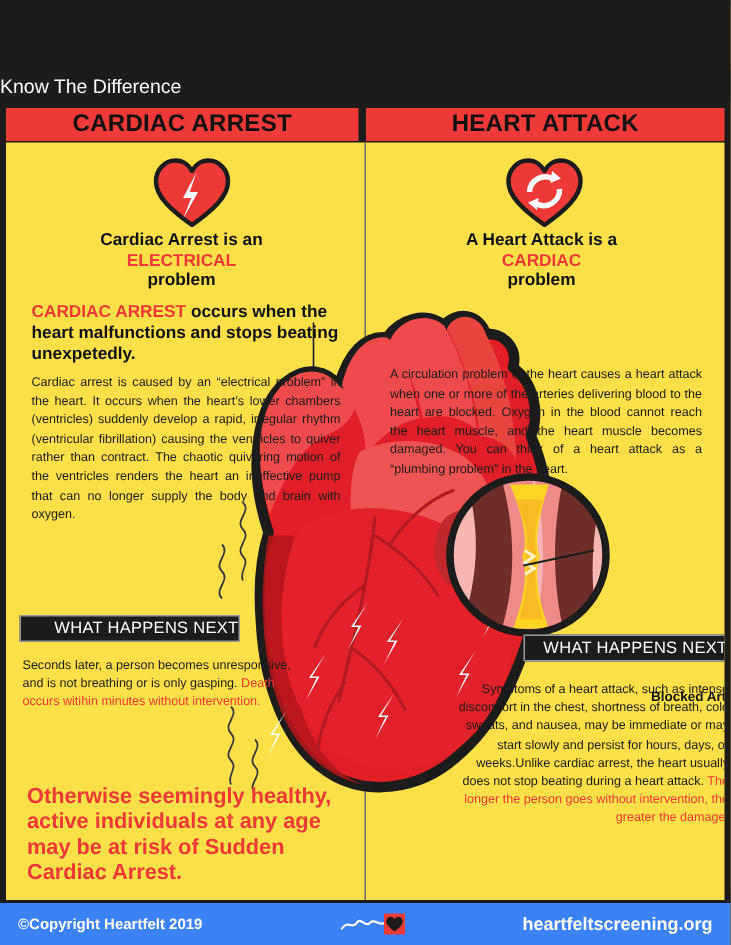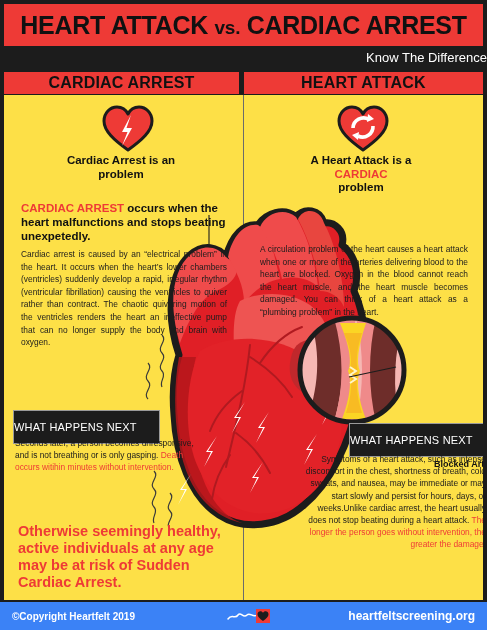--- a/index.html
+++ b/index.html
@@ -24,21 +24,21 @@
   .title-bar .title {
     font-size:25px; font-weight:bold; color:#111;
     letter-spacing:-0.3px; white-space:nowrap;
     font-family:"Liberation Sans", sans-serif;
   }
   .title .vs { font-size:19px; }
 
   .tagline-bar {
     position:absolute; left:0px; top:46px; width:487px; height:22px;
     background:#1c1c1c;
-    display:flex; align-items:center; justify-content:flex-end;
+    display:flex; align-items:center; justify-content:flex-start;
   }
   .tagline-bar .tagline {
     color:#fff; font-size:13px; font-weight:normal;
   }
 
   
   .col-head {
     position:absolute; top:72px; height:22px;
     background:#ee3a36;
     display:flex; align-items:center; justify-content:center;
@@ -87,23 +87,23 @@
   
   .body-para {
     position:absolute; font-size:8.4px; color:#1c1c1c; line-height:12.6px;
     text-align:justify;
   }
   .body-para.left  { left:17px;  top:153px; width:206px; }
   .body-para.right { left:256px; top:148px; width:208px; }
 
   
   .whn {
-    position:absolute; height:34px;
+    position:absolute; height:18px;
     background:#1c1c1c; border:1px solid #9a9a9a;
-    display:flex; align-items:center; justify-content:flex-start;
+    display:flex; align-items:center; justify-content:flex-end;
   }
   .whn .whn-label {
     color:#ffffff; font-size:11px; letter-spacing:0.2px;
   }
   .whn.left  { left:9px;   top:315px; width:147px; }
   .whn.right { left:345px; top:328px; width:137px; }
 
   
   .next-para {
     position:absolute; font-size:8.4px; color:#1c1c1c; line-height:12.2px;
@@ -149,23 +149,20 @@
 </head>
 <body>
 
 <div class="poster">
 
   <div class="edge-top"></div>
   <div class="edge-left"></div>
   <div class="edge-right"></div>
   <div class="edge-bottom"></div>
 
-  <div class="title-bar">
-    <div class="title"><span>HEART ATTACK </span><span class="vs">vs.</span><span> CARDIAC ARREST</span></div>
-  </div>
 
   <div class="tagline-bar">
     <div class="tagline">Know The Difference</div>
   </div>
 
   <div class="col-head left">
     <span class="label">CARDIAC ARREST</span>
   </div>
   <div class="col-head right">
     <span class="label">HEART ATTACK</span>
@@ -273,20 +270,21 @@
 
     <div class="icon-wrap left">
       <svg viewBox="0 0 56 50" width="56" height="50">
         <path d="M28 47 C14 37 4 28 4 18 C4 10 10 4 17 4 C22 4 26 7 28 11 C30 7 34 4 39 4 C46 4 52 10 52 18 C52 28 42 37 28 47 Z" fill="#ee3a36" stroke="#1c1c1c" stroke-width="3" stroke-linejoin="round"></path>
         <path d="M31 12 l-9 17 l5.5 0 l-5.5 14 l10 -18 l-5.5 0 Z" fill="#ffffff"></path>
       </svg>
     </div>
 
     <div class="sub left">
       <span class="blk">Cardiac Arrest is an</span>
+      <span class="red">ELECTRICAL</span>
       <span class="blk">problem</span>
     </div>
 
     <div class="lead left"><span class="red">CARDIAC ARREST</span><span> occurs when the heart malfunctions and stops beating unexpetedly.</span></div>
 
     <div class="body-para left">Cardiac arrest is caused by an “electrical problem” in the heart. It occurs when the heart’s lower chambers (ventricles) suddenly develop a rapid, irregular rhythm (ventricular fibrillation) causing the ventricles to quiver rather than contract. The chaotic quivering motion of the ventricles renders the heart an ineffective pump that can no longer supply the body and brain with oxygen.</div>
 
     <div class="whn left">
       <span class="whn-label">WHAT HAPPENS NEXT</span>
     </div>

